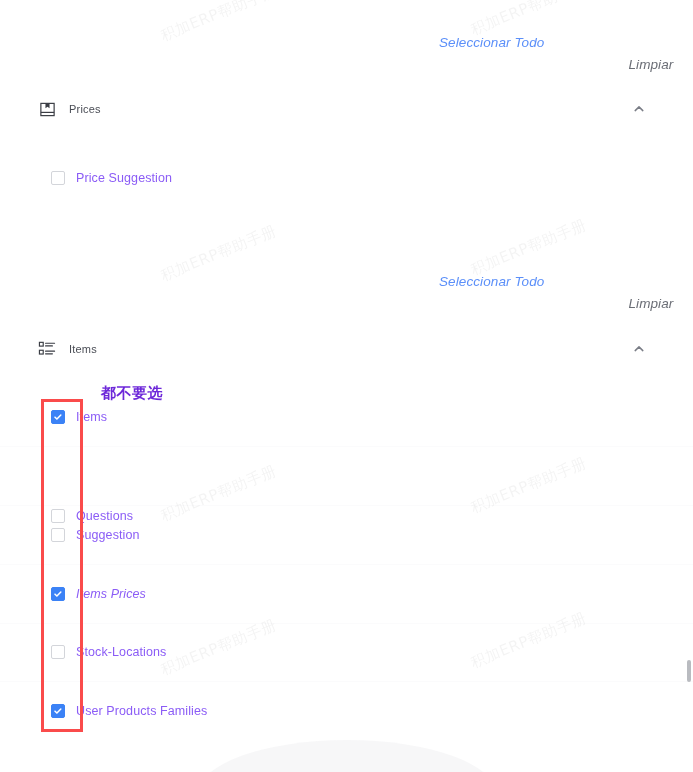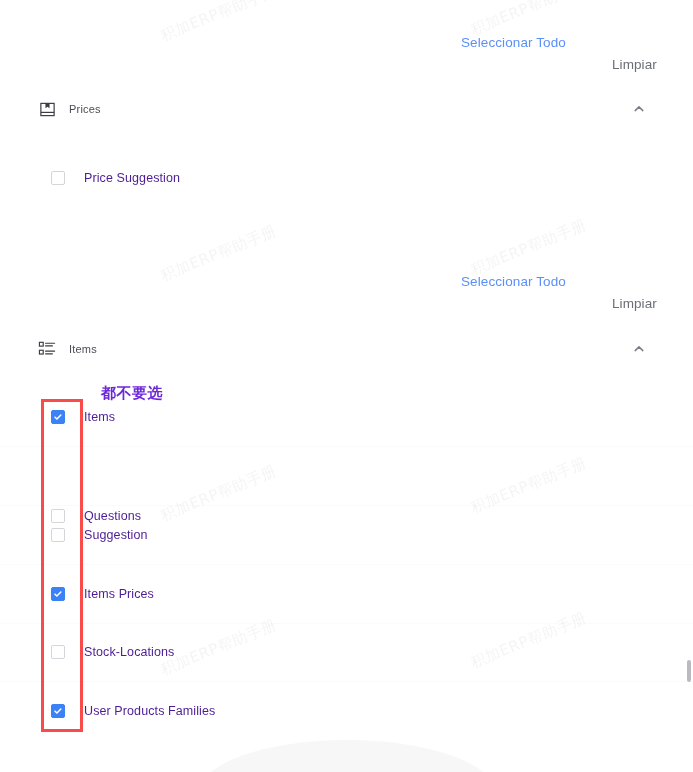--- a/index.html
+++ b/index.html
@@ -35,22 +35,23 @@
     transform: rotate(-22deg);
     transform-origin: left top;
     letter-spacing: 0.5px;
   }
 
   
   .actions-row {
     position: absolute;
     display: flex;
     align-items: center;
-    gap: 46px;
-    left: 461px;
+    gap: 84px;
+    left: 439px;
+    font-style: italic;
   }
   .link-select-all {
     font-size: 13.5px;
     color: #5b8ff9;
     cursor: pointer;
     letter-spacing: 0.1px;
   }
   .link-clear {
     font-size: 13.5px;
     color: #6b6e76;
@@ -122,23 +123,23 @@
   .cb.on {
     border: 1px solid #3b82f6;
     background: #3b82f6;
     display: flex;
     align-items: center;
     justify-content: center;
   }
   .cb.on svg { display: block; }
   .option-label {
     position: absolute;
-    left: 84px;
+    left: 76px;
     font-size: 12.5px;
-    color: #4c1d95;
+    color: #8b5cf6;
     letter-spacing: 0.1px;
     white-space: nowrap;
   }
 
   
   .divider {
     position: absolute;
     left: 0;
     right: 0;
     height: 1px;
@@ -266,21 +267,21 @@
       <span class="option-label">Items</span>
     </div>
     <div class="option-row" style="top: 461px; margin-top: 40px;">
       <span class="cb off"></span>
       <span class="option-label">Questions</span>
     </div>
     <div class="option-row" style="top: 520px;">
       <span class="cb off"></span>
       <span class="option-label">Suggestion</span>
     </div>
-    <div class="option-row" style="top: 579px;">
+    <div class="option-row" style="top: 579px; font-style: italic;">
       <span class="cb on">
         <svg width="10" height="10" viewBox="0 0 12 12" fill="none" stroke="#ffffff" stroke-width="1.8" stroke-linecap="round" stroke-linejoin="round">
           <path d="M2.4 6.2 L4.7 8.5 L9.4 3.6"></path>
         </svg>
       </span>
       <span class="option-label">Items Prices</span>
     </div>
     <div class="option-row" style="top: 637px;">
       <span class="cb off"></span>
       <span class="option-label">Stock-Locations</span>

